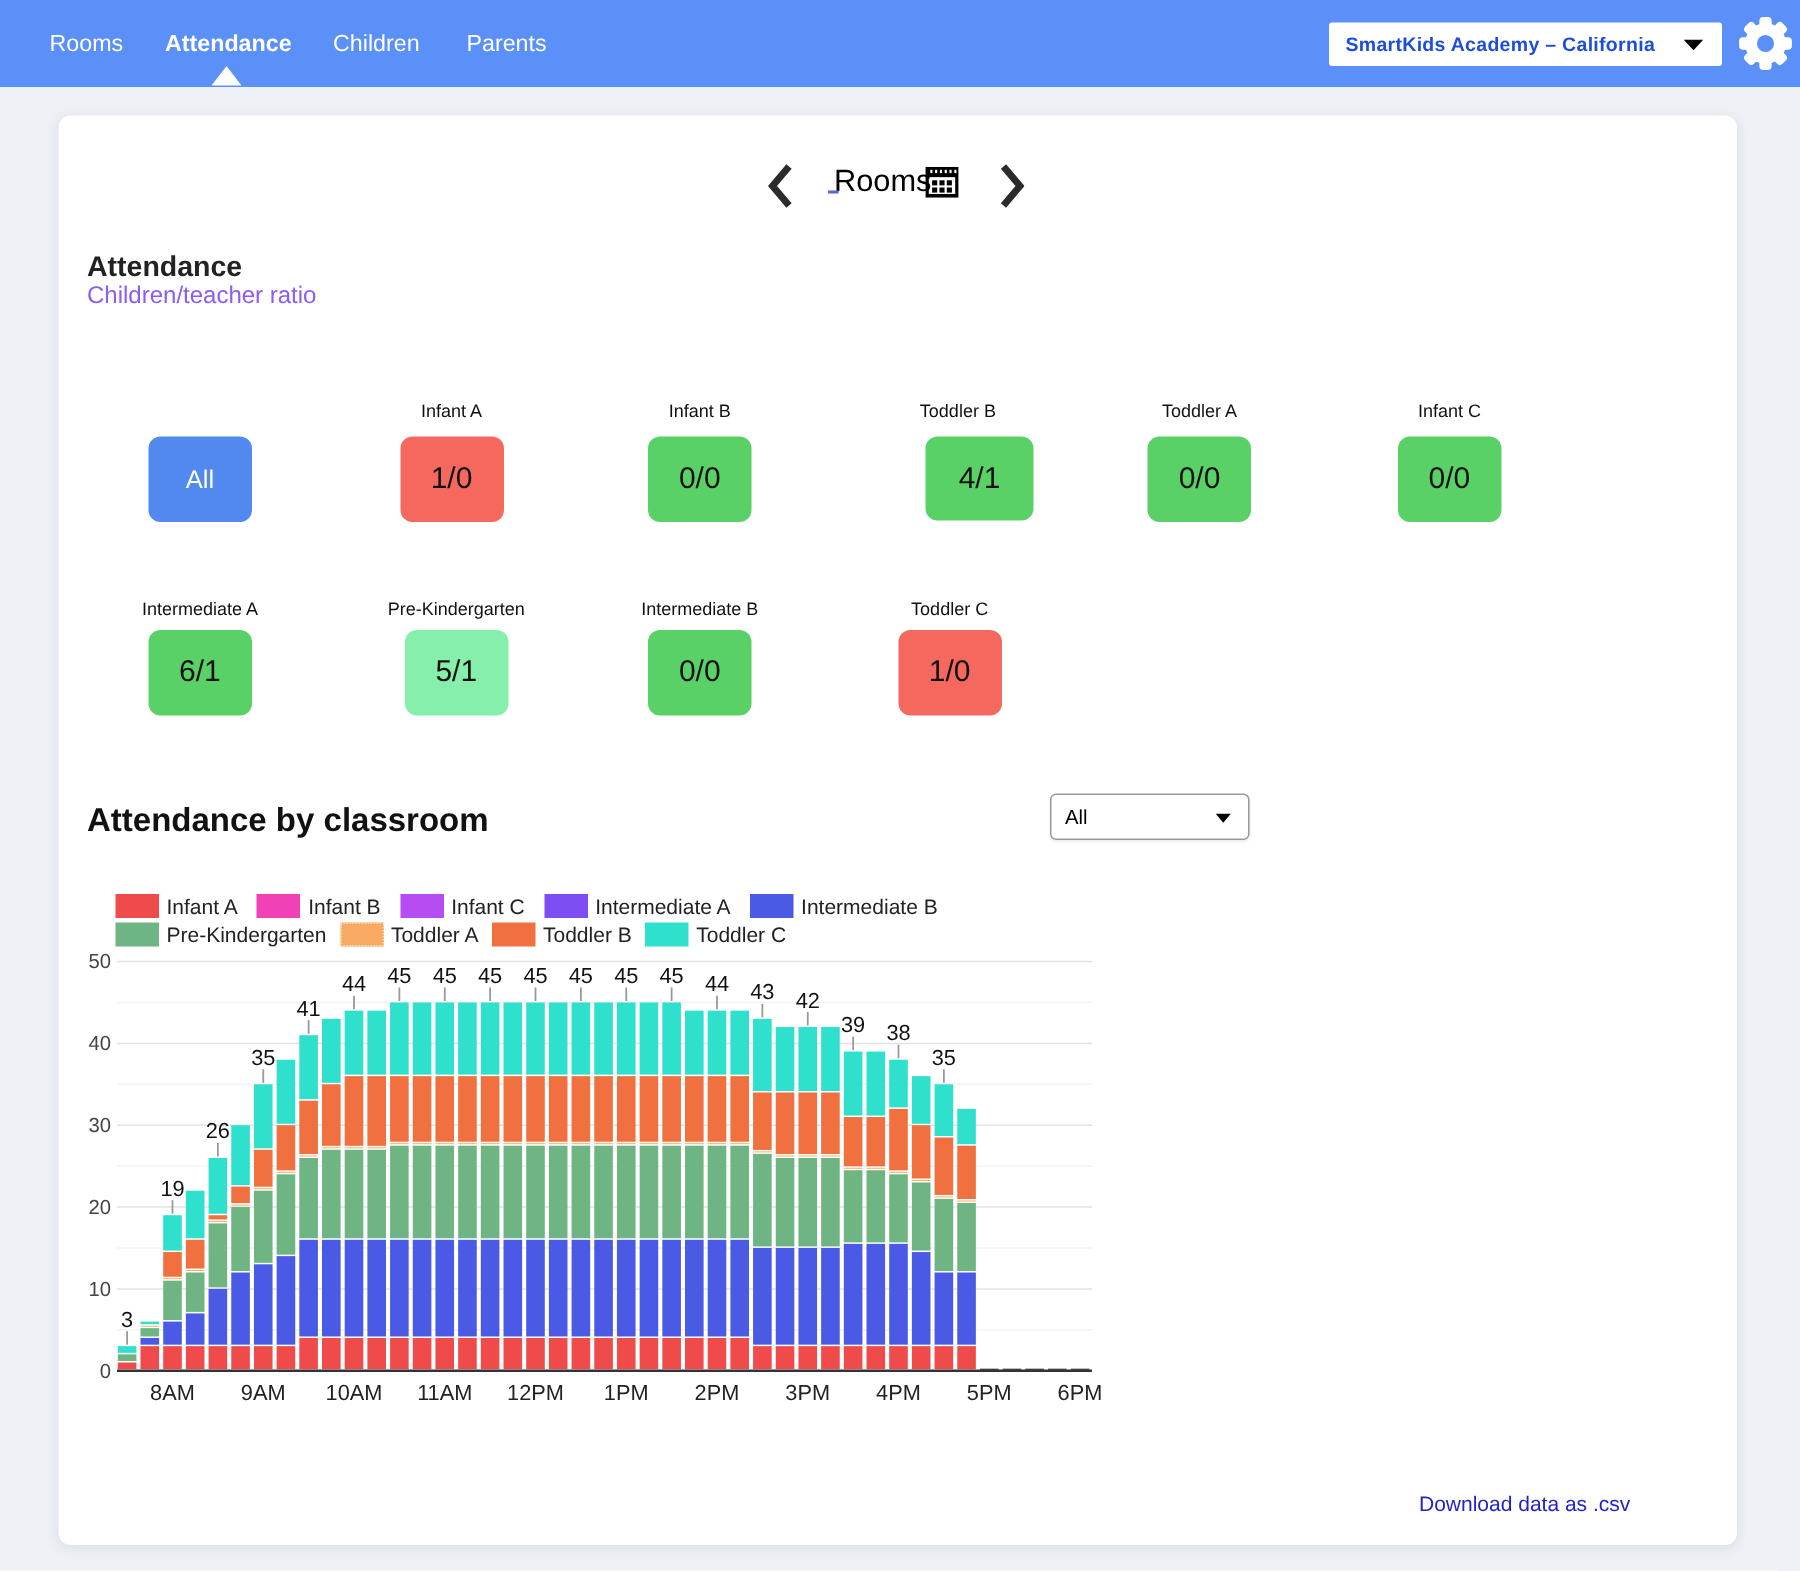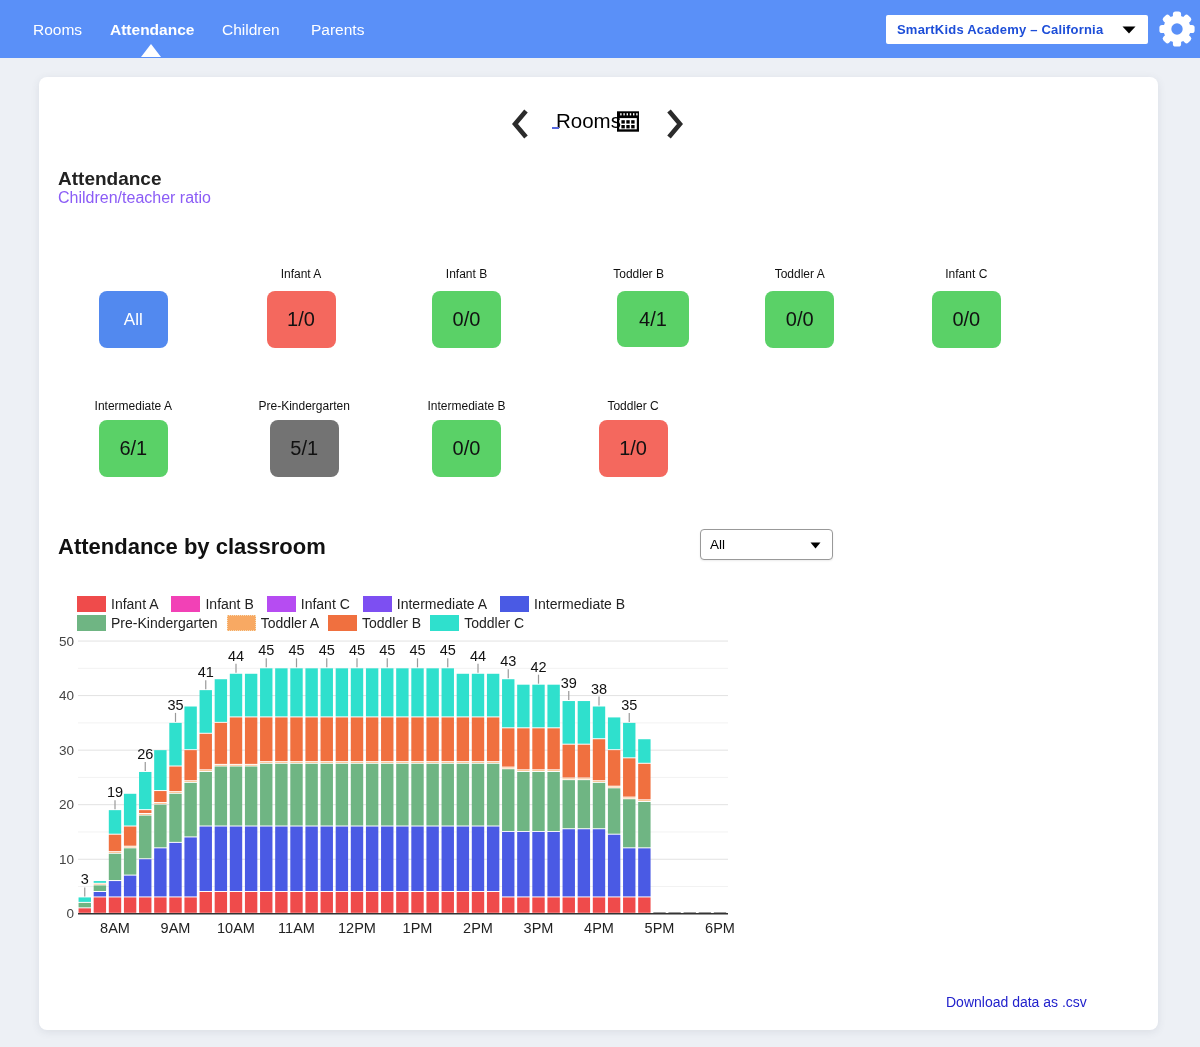--- a/index.html
+++ b/index.html
@@ -76,21 +76,21 @@
 <div style="position:absolute;left:432.0px;top:291.0px;width:69px;height:57px;background:#5ad167;border-radius:8px;display:flex;align-items:center;justify-content:center;color:#111;font-size:20px">0/0</div>
 <div style="position:absolute;left:568.6px;top:267.0px;width:140px;text-align:center;font-size:12px;color:#111">Toddler B</div>
 <div style="position:absolute;left:617px;top:291.0px;width:72px;height:56px;background:#5ad167;border-radius:8px;display:flex;align-items:center;justify-content:center;color:#111;font-size:20px">4/1</div>
 <div style="position:absolute;left:729.7px;top:267.0px;width:140px;text-align:center;font-size:12px;color:#111">Toddler A</div>
 <div style="position:absolute;left:765.2px;top:291.0px;width:69px;height:57px;background:#5ad167;border-radius:8px;display:flex;align-items:center;justify-content:center;color:#111;font-size:20px">0/0</div>
 <div style="position:absolute;left:896.3px;top:267.0px;width:140px;text-align:center;font-size:12px;color:#111">Infant C</div>
 <div style="position:absolute;left:931.8px;top:291.0px;width:69px;height:57px;background:#5ad167;border-radius:8px;display:flex;align-items:center;justify-content:center;color:#111;font-size:20px">0/0</div>
 <div style="position:absolute;left:63.3px;top:399.0px;width:140px;text-align:center;font-size:12px;color:#111">Intermediate A</div>
 <div style="position:absolute;left:98.8px;top:420.0px;width:69px;height:57px;background:#5ad167;border-radius:8px;display:flex;align-items:center;justify-content:center;color:#111;font-size:20px">6/1</div>
 <div style="position:absolute;left:234.2px;top:399.0px;width:140px;text-align:center;font-size:12px;color:#111">Pre-Kindergarten</div>
-<div style="position:absolute;left:269.7px;top:420.0px;width:69px;height:57px;background:#737373;border-radius:8px;display:flex;align-items:center;justify-content:center;color:#111;font-size:20px">5/1</div>
+<div style="position:absolute;left:269.7px;top:420.0px;width:69px;height:57px;background:#86efac;border-radius:8px;display:flex;align-items:center;justify-content:center;color:#111;font-size:20px">5/1</div>
 <div style="position:absolute;left:396.5px;top:399.0px;width:140px;text-align:center;font-size:12px;color:#111">Intermediate B</div>
 <div style="position:absolute;left:432.0px;top:420.0px;width:69px;height:57px;background:#5ad167;border-radius:8px;display:flex;align-items:center;justify-content:center;color:#111;font-size:20px">0/0</div>
 <div style="position:absolute;left:563.1px;top:399.0px;width:140px;text-align:center;font-size:12px;color:#111">Toddler C</div>
 <div style="position:absolute;left:598.6px;top:420.0px;width:69px;height:57px;background:#f4685e;border-radius:8px;display:flex;align-items:center;justify-content:center;color:#111;font-size:20px">1/0</div>
 <div style="position:absolute;left:58px;top:534px;font-size:22px;font-weight:bold;color:#111">Attendance by classroom</div>
 <div style="position:absolute;left:700px;top:529px;width:133px;height:31px;background:#fff;border:1px solid #999;border-radius:4px;box-shadow:0 1px 2px rgba(0,0,0,0.08)">
 <span style="position:absolute;left:9px;top:7px;font-size:13.5px;color:#000">All</span>
 <svg width="11" height="7" viewBox="0 0 11 7" style="position:absolute;right:11px;top:12px">
       <path d="M0.5 0.5 L5.5 6.5 L10.5 0.5 Z" fill="#000"></path>
     </svg>

